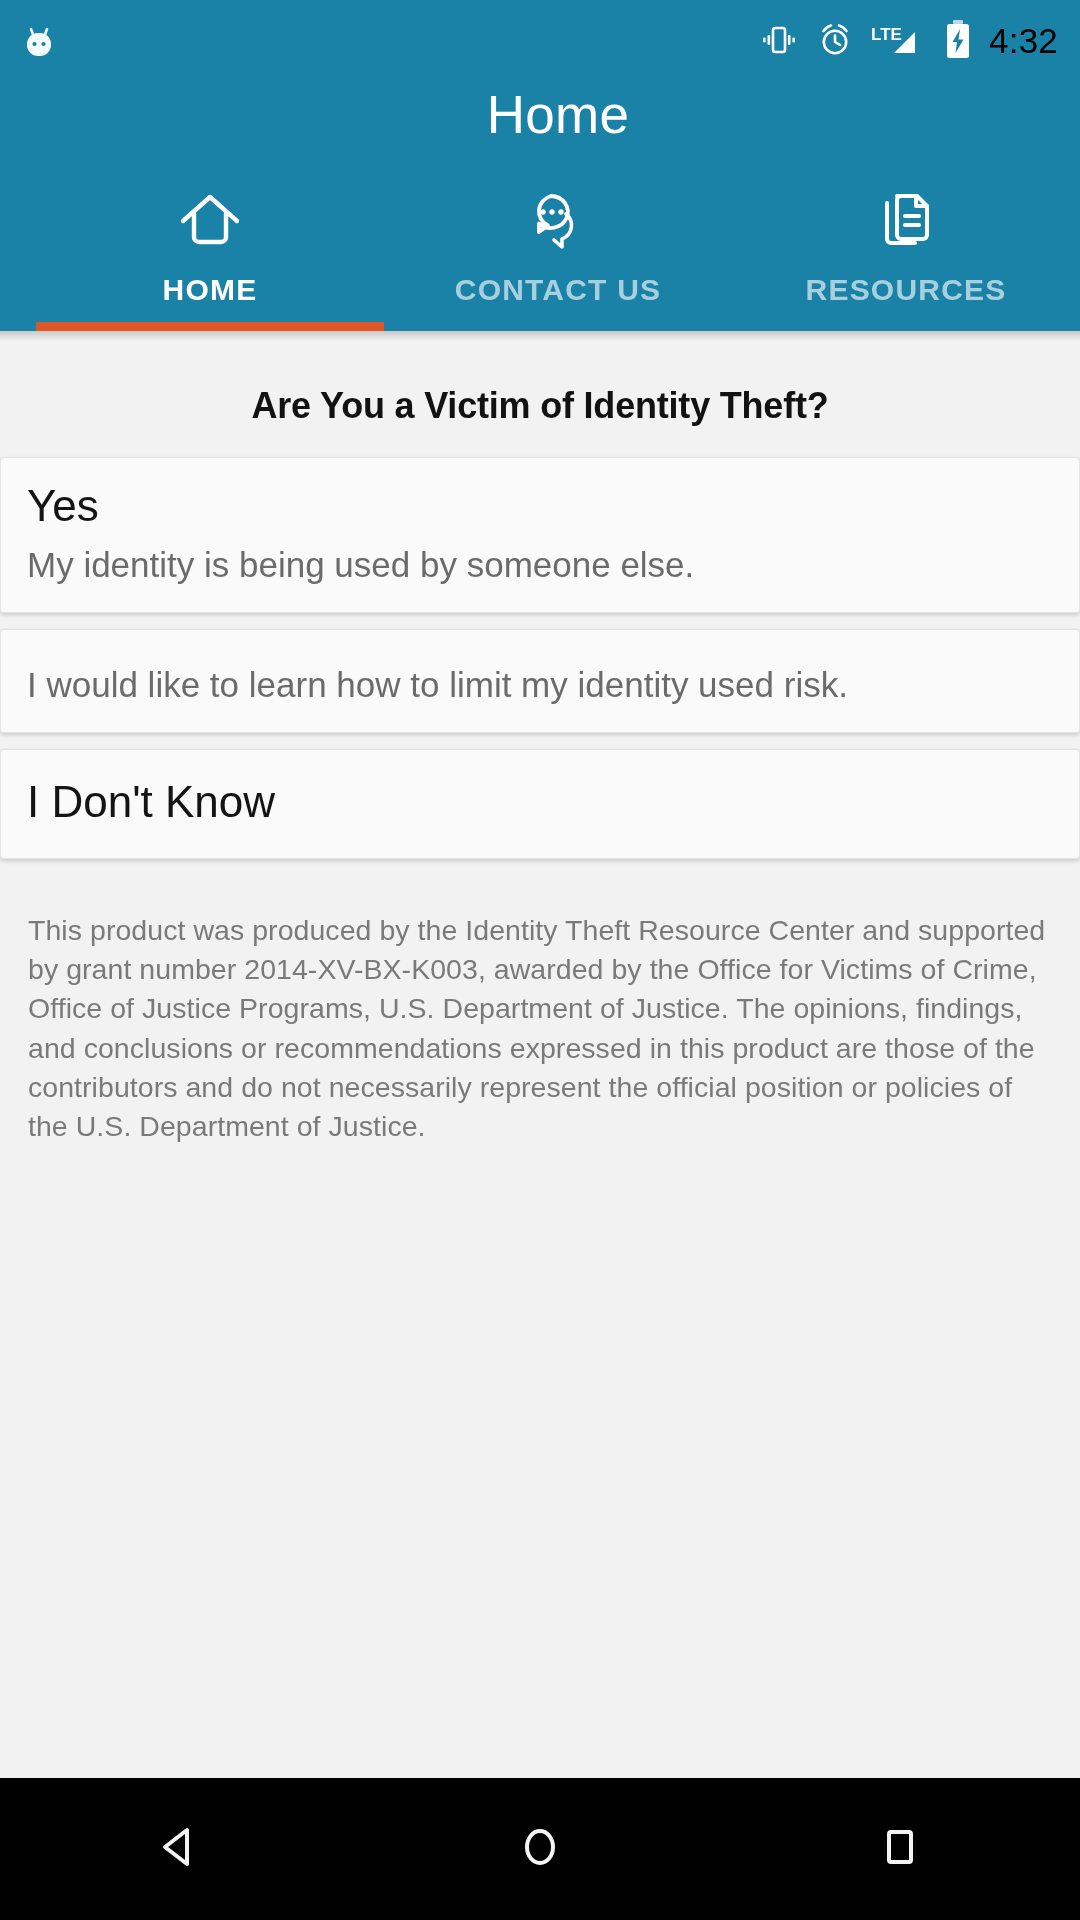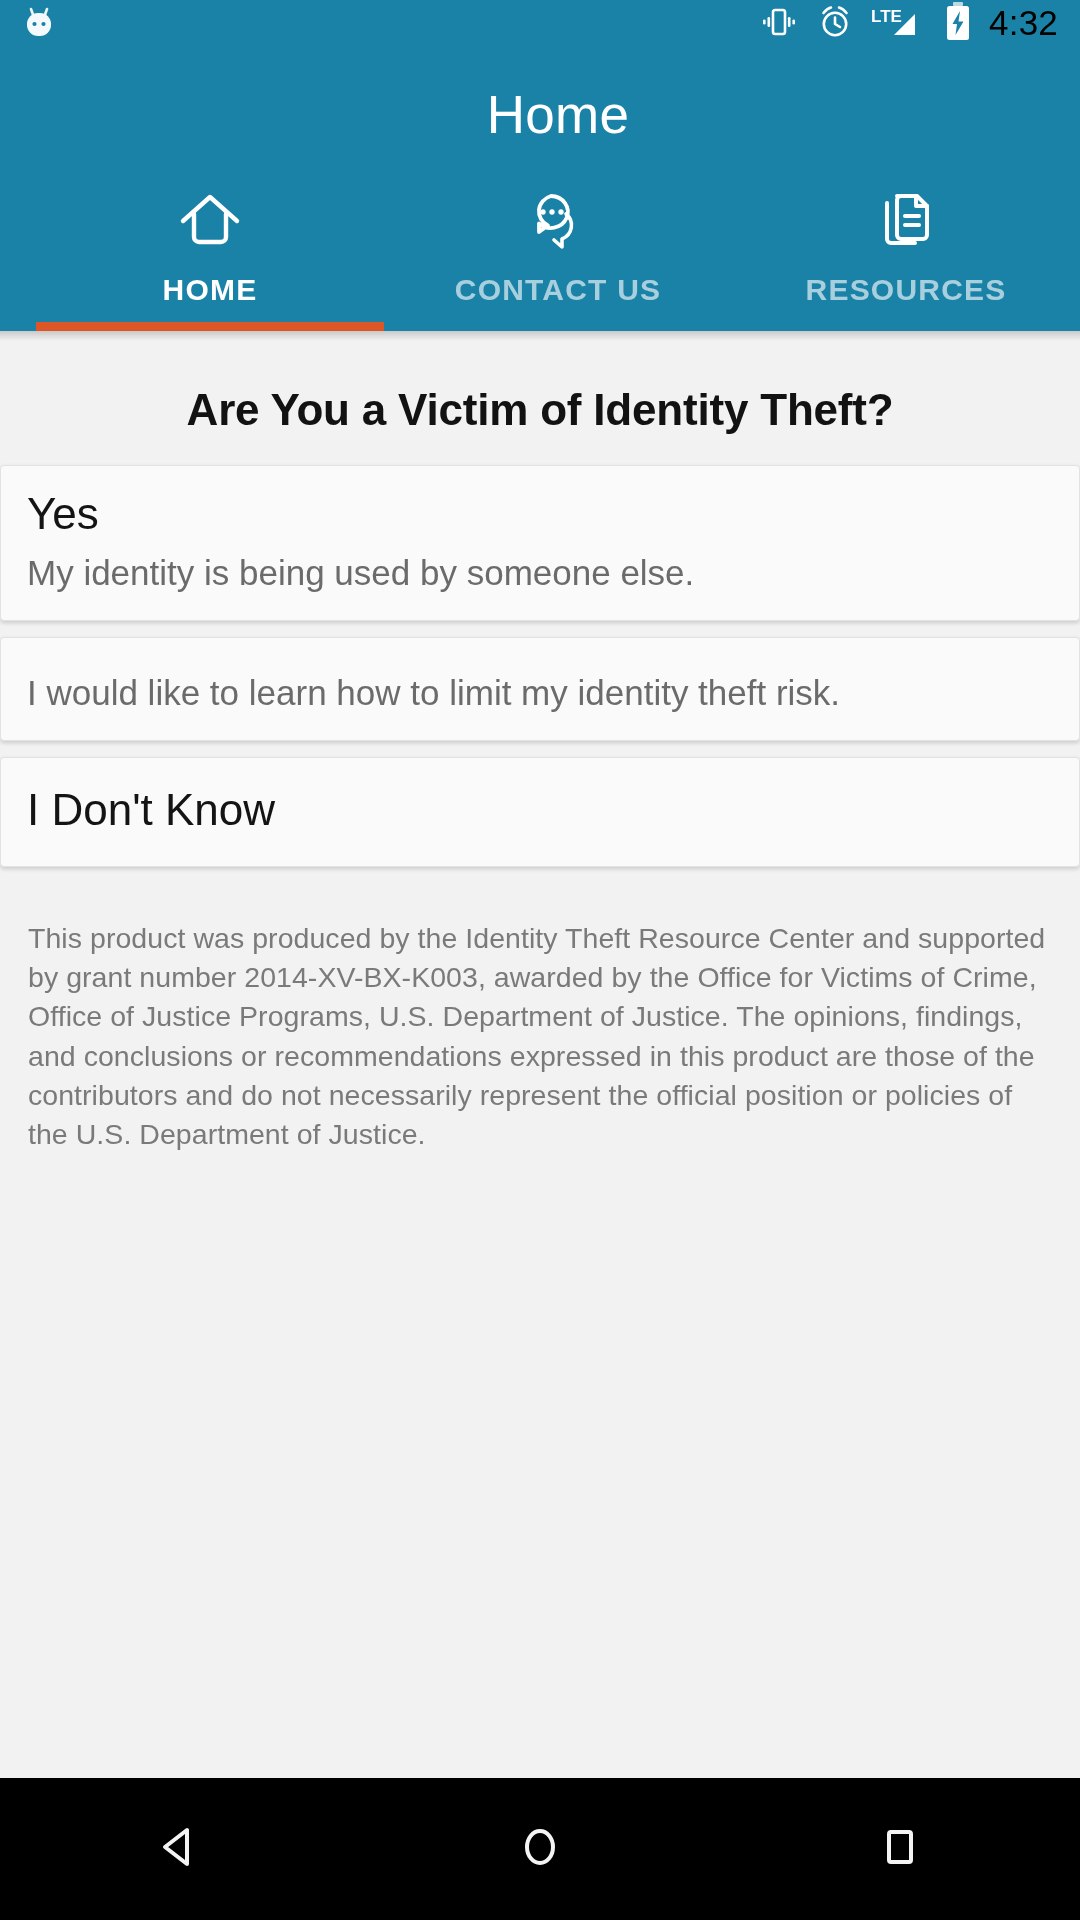--- a/index.html
+++ b/index.html
@@ -7,21 +7,21 @@
     width:1080px; height:1920px;
     background:#f2f2f2;
     font-family:"Liberation Sans", sans-serif;
     overflow:hidden;
   }
   #screen { position:relative; width:1080px; height:1920px; background:#f2f2f2; }
 
   
   .statusbar{
     position:relative; height:62px; background:#1A82A6;
-    display:flex; align-items:flex-start; padding:0 22px 0 18px;
+    display:flex; align-items:flex-end; padding:0 22px 0 18px;
   }
   .sb-left{ display:flex; align-items:center; gap:10px; }
   .sb-right{ margin-left:auto; display:flex; align-items:center; gap:16px; }
   .sb-icon{ display:flex; align-items:center; justify-content:center; }
   .clock{ color:#000000; font-size:35px; line-height:1; letter-spacing:0.2px; }
   .lte-txt{ color:#fff; font-size:17px; font-weight:bold; line-height:1;
             position:absolute; top:6px; left:0; }
   .lte-wrap{ position:relative; width:56px; height:40px; }
 
   
@@ -48,21 +48,21 @@
     height:9px; background:#DD5627;
   }
   .appbar-shadow{
     height:10px;
     background:linear-gradient(to bottom, rgba(0,0,0,0.17), rgba(0,0,0,0));
   }
 
   
   .content{ background:#f2f2f2; padding-top:22px; }
   .page-heading{
-    text-align:center; font-size:44px; font-weight:bold; color:#121212;
+    text-align:center; font-size:36px; font-weight:bold; color:#121212;
     padding:22px 40px 30px; letter-spacing:-0.2px;
   }
   .cards{ padding:0 0; }
   .card{
     background:#fafafa; border:1px solid #e3e3e3; border-radius:4px;
     box-shadow:0 2px 4px rgba(0,0,0,0.16);
     margin-bottom:16px; padding:22px 26px 26px;
     cursor:pointer;
   }
   .card-title{ font-size:44px; color:#141414; line-height:1.18; }
@@ -183,21 +183,21 @@
     <div class="page-heading">Are You a Victim of Identity Theft?</div>
 
     <div class="cards">
 
       <div class="card">
         <div class="card-title">Yes</div>
         <div class="card-sub">My identity is being used by someone else.</div>
       </div>
 
       <div class="card">
-        <div class="card-sub">I would like to learn how to limit my identity theft risk.</div>
+        <div class="card-sub">I would like to learn how to limit my identity used risk.</div>
       </div>
 
       <div class="card single">
         <div class="card-title">I Don't Know</div>
       </div>
 
     </div>
 
     <div class="disclaimer">This product was produced by the Identity Theft Resource Center and supported by grant number 2014-XV-BX-K003, awarded by the Office for Victims of Crime, Office of Justice Programs, U.S. Department of Justice. The opinions, findings, and conclusions or recommendations expressed in this product are those of the contributors and do not necessarily represent the official position or policies of the U.S. Department of Justice.</div>
   </div>

